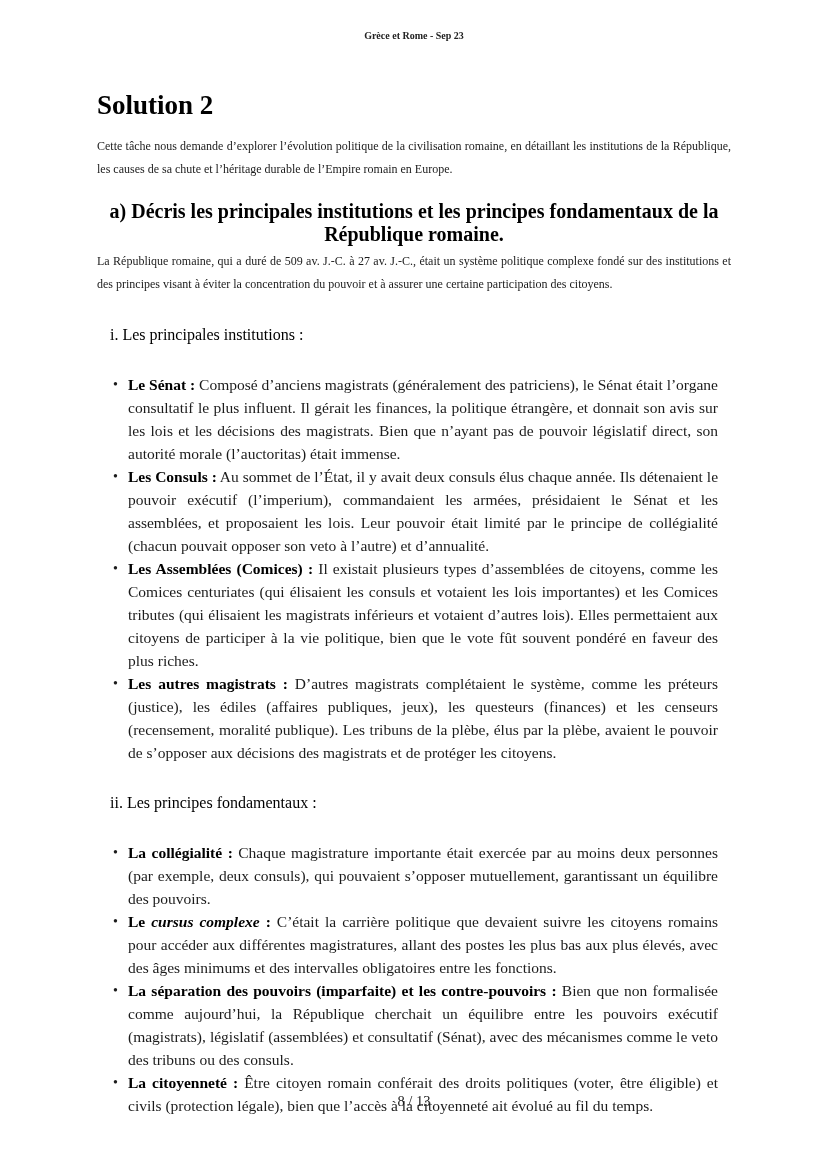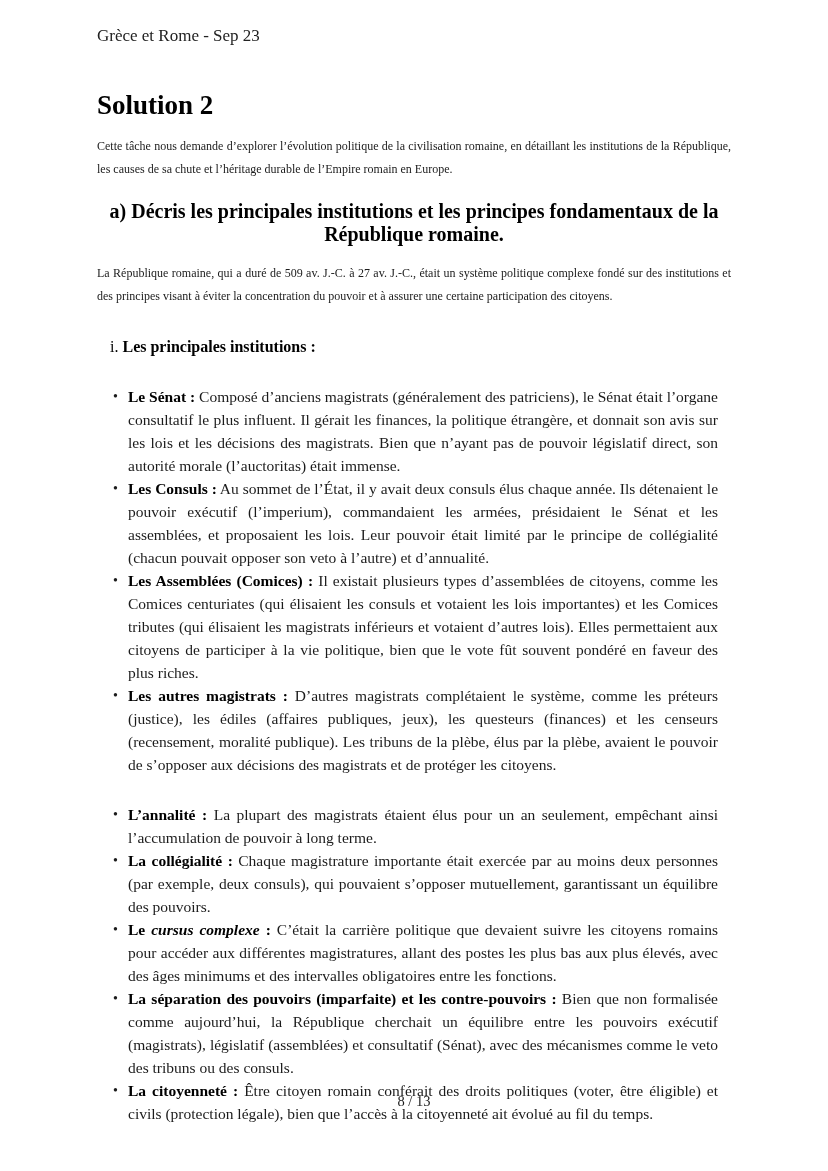--- a/index.html
+++ b/index.html
@@ -6,24 +6,25 @@
   body {
     width: 828px; height: 1171px;
     background: #ffffff;
     font-family: "Liberation Serif", serif;
     color: #1b1b1b;
     position: relative;
     overflow: hidden;
   }
   .content { padding: 28px 97px 0 97px; }
   .page-header {
-    text-align: left;
-    font-size: 17px;
+    text-align: center;
+    font-size: 10px;
     line-height: 16px;
     color: #222222;
+    font-weight: bold;
   }
   h1.solution-title {
     font-size: 27px;
     line-height: 24px;
     font-weight: bold;
     color: #000000;
     margin: 49px 0 0 0;
   }
   p.body-par {
     font-size: 12px;
@@ -32,29 +33,29 @@
     margin: 18px 0 0 0;
   }
   h2.section-heading {
     font-size: 20px;
     line-height: 23px;
     font-weight: bold;
     color: #000000;
     margin: 19px 0 0 0;
     text-align: center;
   }
-  p.after-heading { margin-top: 16px; }
+  p.after-heading { margin-top: 4px; }
   h3.sub-heading {
     font-size: 16px;
     line-height: 23px;
     font-weight: normal;
     color: #000000;
     margin: 27px 0 0 13px;
   }
-  h3.sub-heading .sub-heading-text { font-weight: bold; }
+  h3.sub-heading .sub-heading-text { font-weight: normal; }
   ul.bullet-list {
     list-style: none;
     margin: 27px 0 0 18px;
     padding: 0;
     width: 603px;
     font-size: 15.5px;
     line-height: 23px;
     text-align: justify;
   }
   ul.bullet-list li {
@@ -101,22 +102,22 @@
       <div>
         <h3 class="sub-heading"><span>i. </span><span class="sub-heading-text">Les principales institutions :</span></h3>
         <ul class="bullet-list">
           <li><strong>Le Sénat :</strong> Composé d’anciens magistrats (généralement des patriciens), le Sénat était l’organe consultatif le plus influent. Il gérait les finances, la politique étrangère, et donnait son avis sur les lois et les décisions des magistrats. Bien que n’ayant pas de pouvoir législatif direct, son autorité morale (l’auctoritas) était immense.</li>
           <li><strong>Les Consuls :</strong> Au sommet de l’État, il y avait deux consuls élus chaque année. Ils détenaient le pouvoir exécutif (l’imperium), commandaient les armées, présidaient le Sénat et les assemblées, et proposaient les lois. Leur pouvoir était limité par le principe de collégialité (chacun pouvait opposer son veto à l’autre) et d’annualité.</li>
           <li><strong>Les Assemblées (Comices) :</strong> Il existait plusieurs types d’assemblées de citoyens, comme les Comices centuriates (qui élisaient les consuls et votaient les lois importantes) et les Comices tributes (qui élisaient les magistrats inférieurs et votaient d’autres lois). Elles permettaient aux citoyens de participer à la vie politique, bien que le vote fût souvent pondéré en faveur des plus riches.</li>
           <li><strong>Les autres magistrats :</strong> D’autres magistrats complétaient le système, comme les préteurs (justice), les édiles (affaires publiques, jeux), les questeurs (finances) et les censeurs (recensement, moralité publique). Les tribuns de la plèbe, élus par la plèbe, avaient le pouvoir de s’opposer aux décisions des magistrats et de protéger les citoyens.</li>
         </ul>
       </div>
       <div>
+        <h3 class="sub-heading"><span>ii. </span><span class="sub-heading-text">Les principes fondamentaux :</span></h3>
         <ul class="bullet-list">
-          <li><strong>L’annalité :</strong> La plupart des magistrats étaient élus pour un an seulement, empêchant ainsi l’accumulation de pouvoir à long terme.</li>
           <li><strong>La collégialité :</strong> Chaque magistrature importante était exercée par au moins deux personnes (par exemple, deux consuls), qui pouvaient s’opposer mutuellement, garantissant un équilibre des pouvoirs.</li>
           <li><strong>Le <em>cursus complexe</em> :</strong> C’était la carrière politique que devaient suivre les citoyens romains pour accéder aux différentes magistratures, allant des postes les plus bas aux plus élevés, avec des âges minimums et des intervalles obligatoires entre les fonctions.</li>
           <li><strong>La séparation des pouvoirs (imparfaite) et les contre-pouvoirs :</strong> Bien que non formalisée comme aujourd’hui, la République cherchait un équilibre entre les pouvoirs exécutif (magistrats), législatif (assemblées) et consultatif (Sénat), avec des mécanismes comme le veto des tribuns ou des consuls.</li>
           <li><strong>La citoyenneté :</strong> Être citoyen romain conférait des droits politiques (voter, être éligible) et civils (protection légale), bien que l’accès à la citoyenneté ait évolué au fil du temps.</li>
         </ul>
       </div>
     </div>
 </div>
 
 <div class="page-footer">

